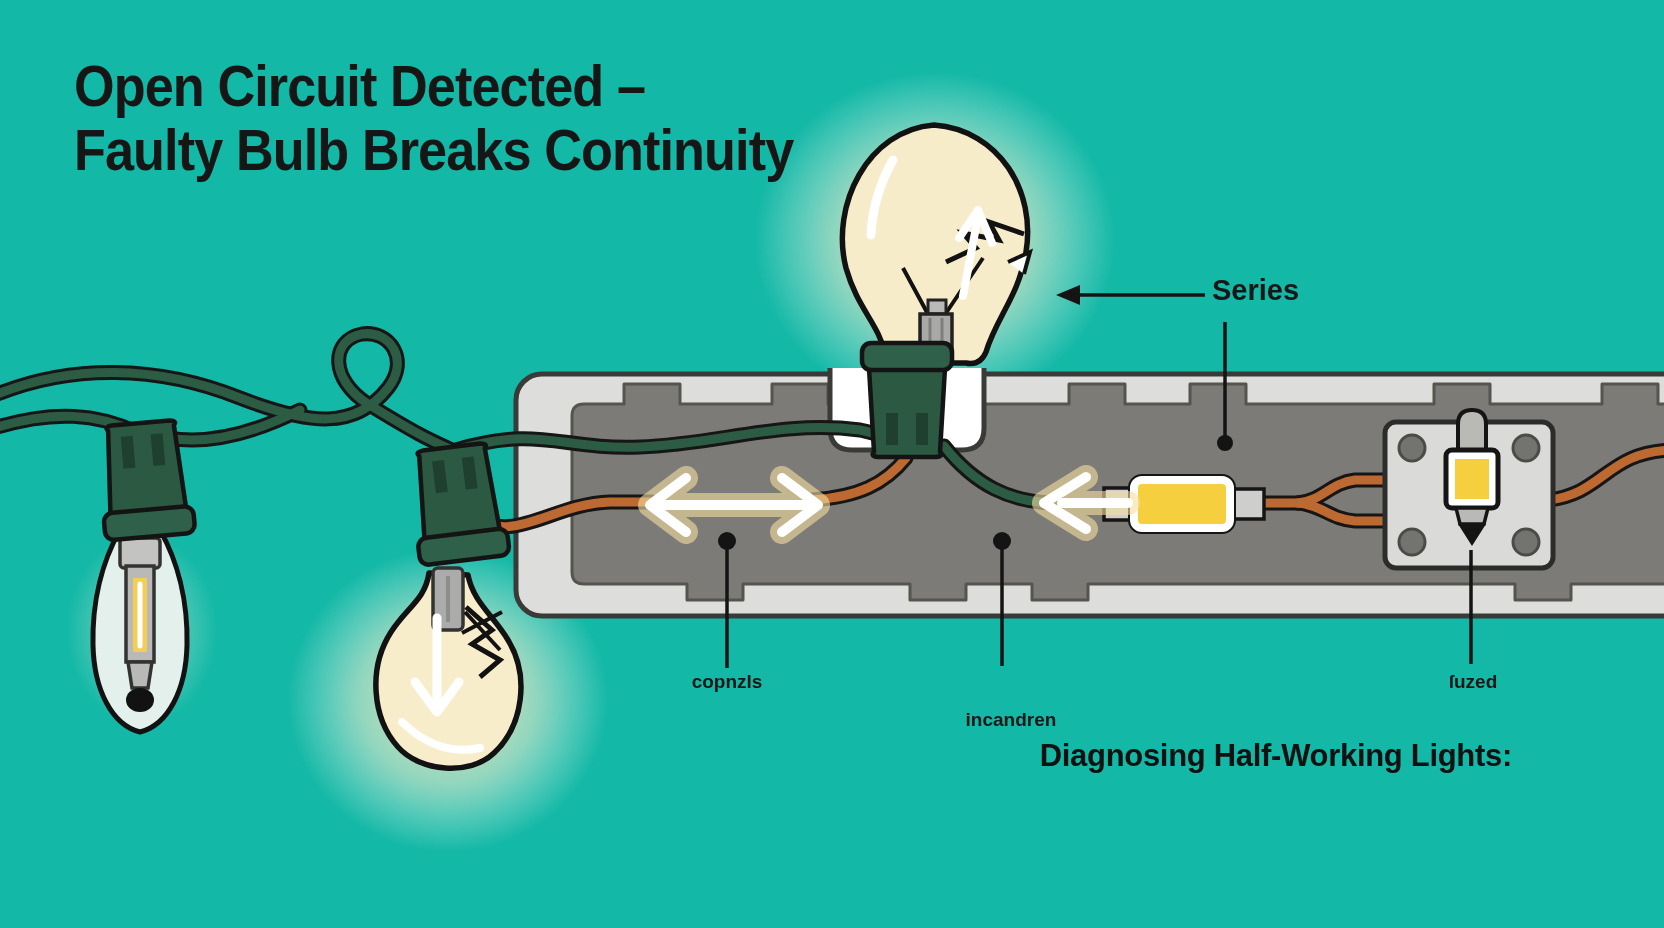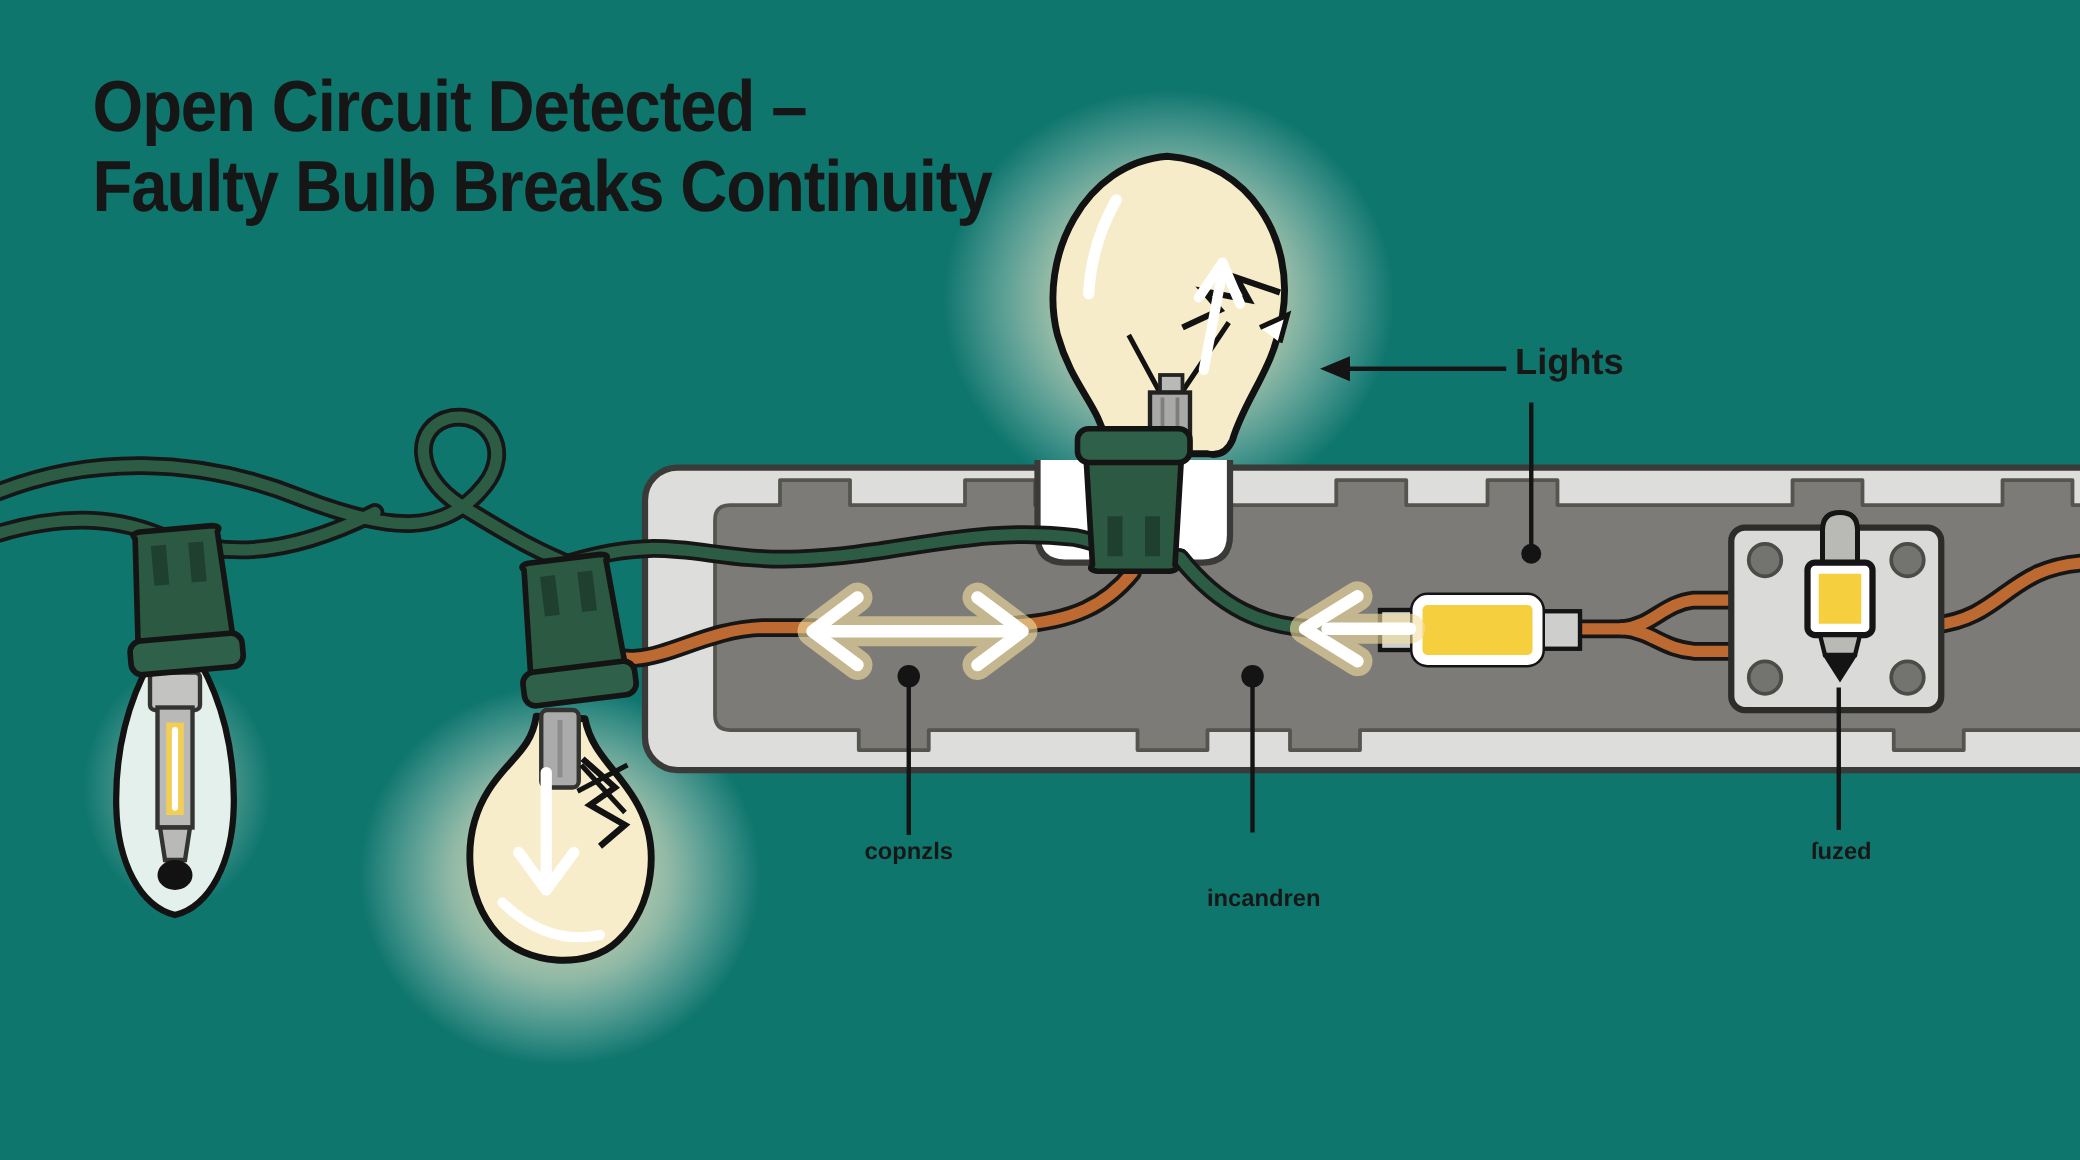--- a/index.html
+++ b/index.html
@@ -1,17 +1,17 @@
 <!DOCTYPE html>
 <html><head>
 <meta charset="utf-8">
 <style>
   html,body{margin:0;padding:0;background:#ffffff;}
   .canvas{
-    position:relative;width:1664px;height:928px;background:#0f766e;
+    position:relative;width:1664px;height:928px;background:#14b8a6;
     overflow:hidden;font-family:"Liberation Sans",sans-serif;
   }
   .canvas svg{position:absolute;left:0;top:0;}
   .txt{position:absolute;color:#141414;white-space:nowrap;}
   .title{
     left:74px;top:54px;font-size:58px;line-height:64px;font-weight:800;
     letter-spacing:-1px;transform:scaleX(.9);transform-origin:left top;color:#161616;
   }
   .label{font-size:19px;font-weight:600;color:#171717;}
   .label.centered{transform:translateX(-50%);}
@@ -210,24 +210,25 @@
     <path d="M 1002,548 L 1002,666" fill="none"></path>
     <path d="M 1471,550 L 1471,664" fill="none"></path>
   </g>
 </svg>
 
   <div class="txt title">
     <div>Open Circuit Detected –</div>
     <div>Faulty Bulb Breaks Continuity</div>
   </div>
 
-  <div class="txt label lbl-stopon">Lights</div>
+  <div class="txt label lbl-stopon">Series</div>
 
   <div class="txt label centered lbl-copnls">copnᴢls</div>
 
   <div class="txt label centered lbl-incandren">incandren</div>
 
   <div class="txt label centered lbl-fuzed">ſuzed</div>
 
   <div class="txt caption">
+    <div>Diagnosing Half-Working Lights:</div>
   </div>
 
 </div>
 
 </body></html>

